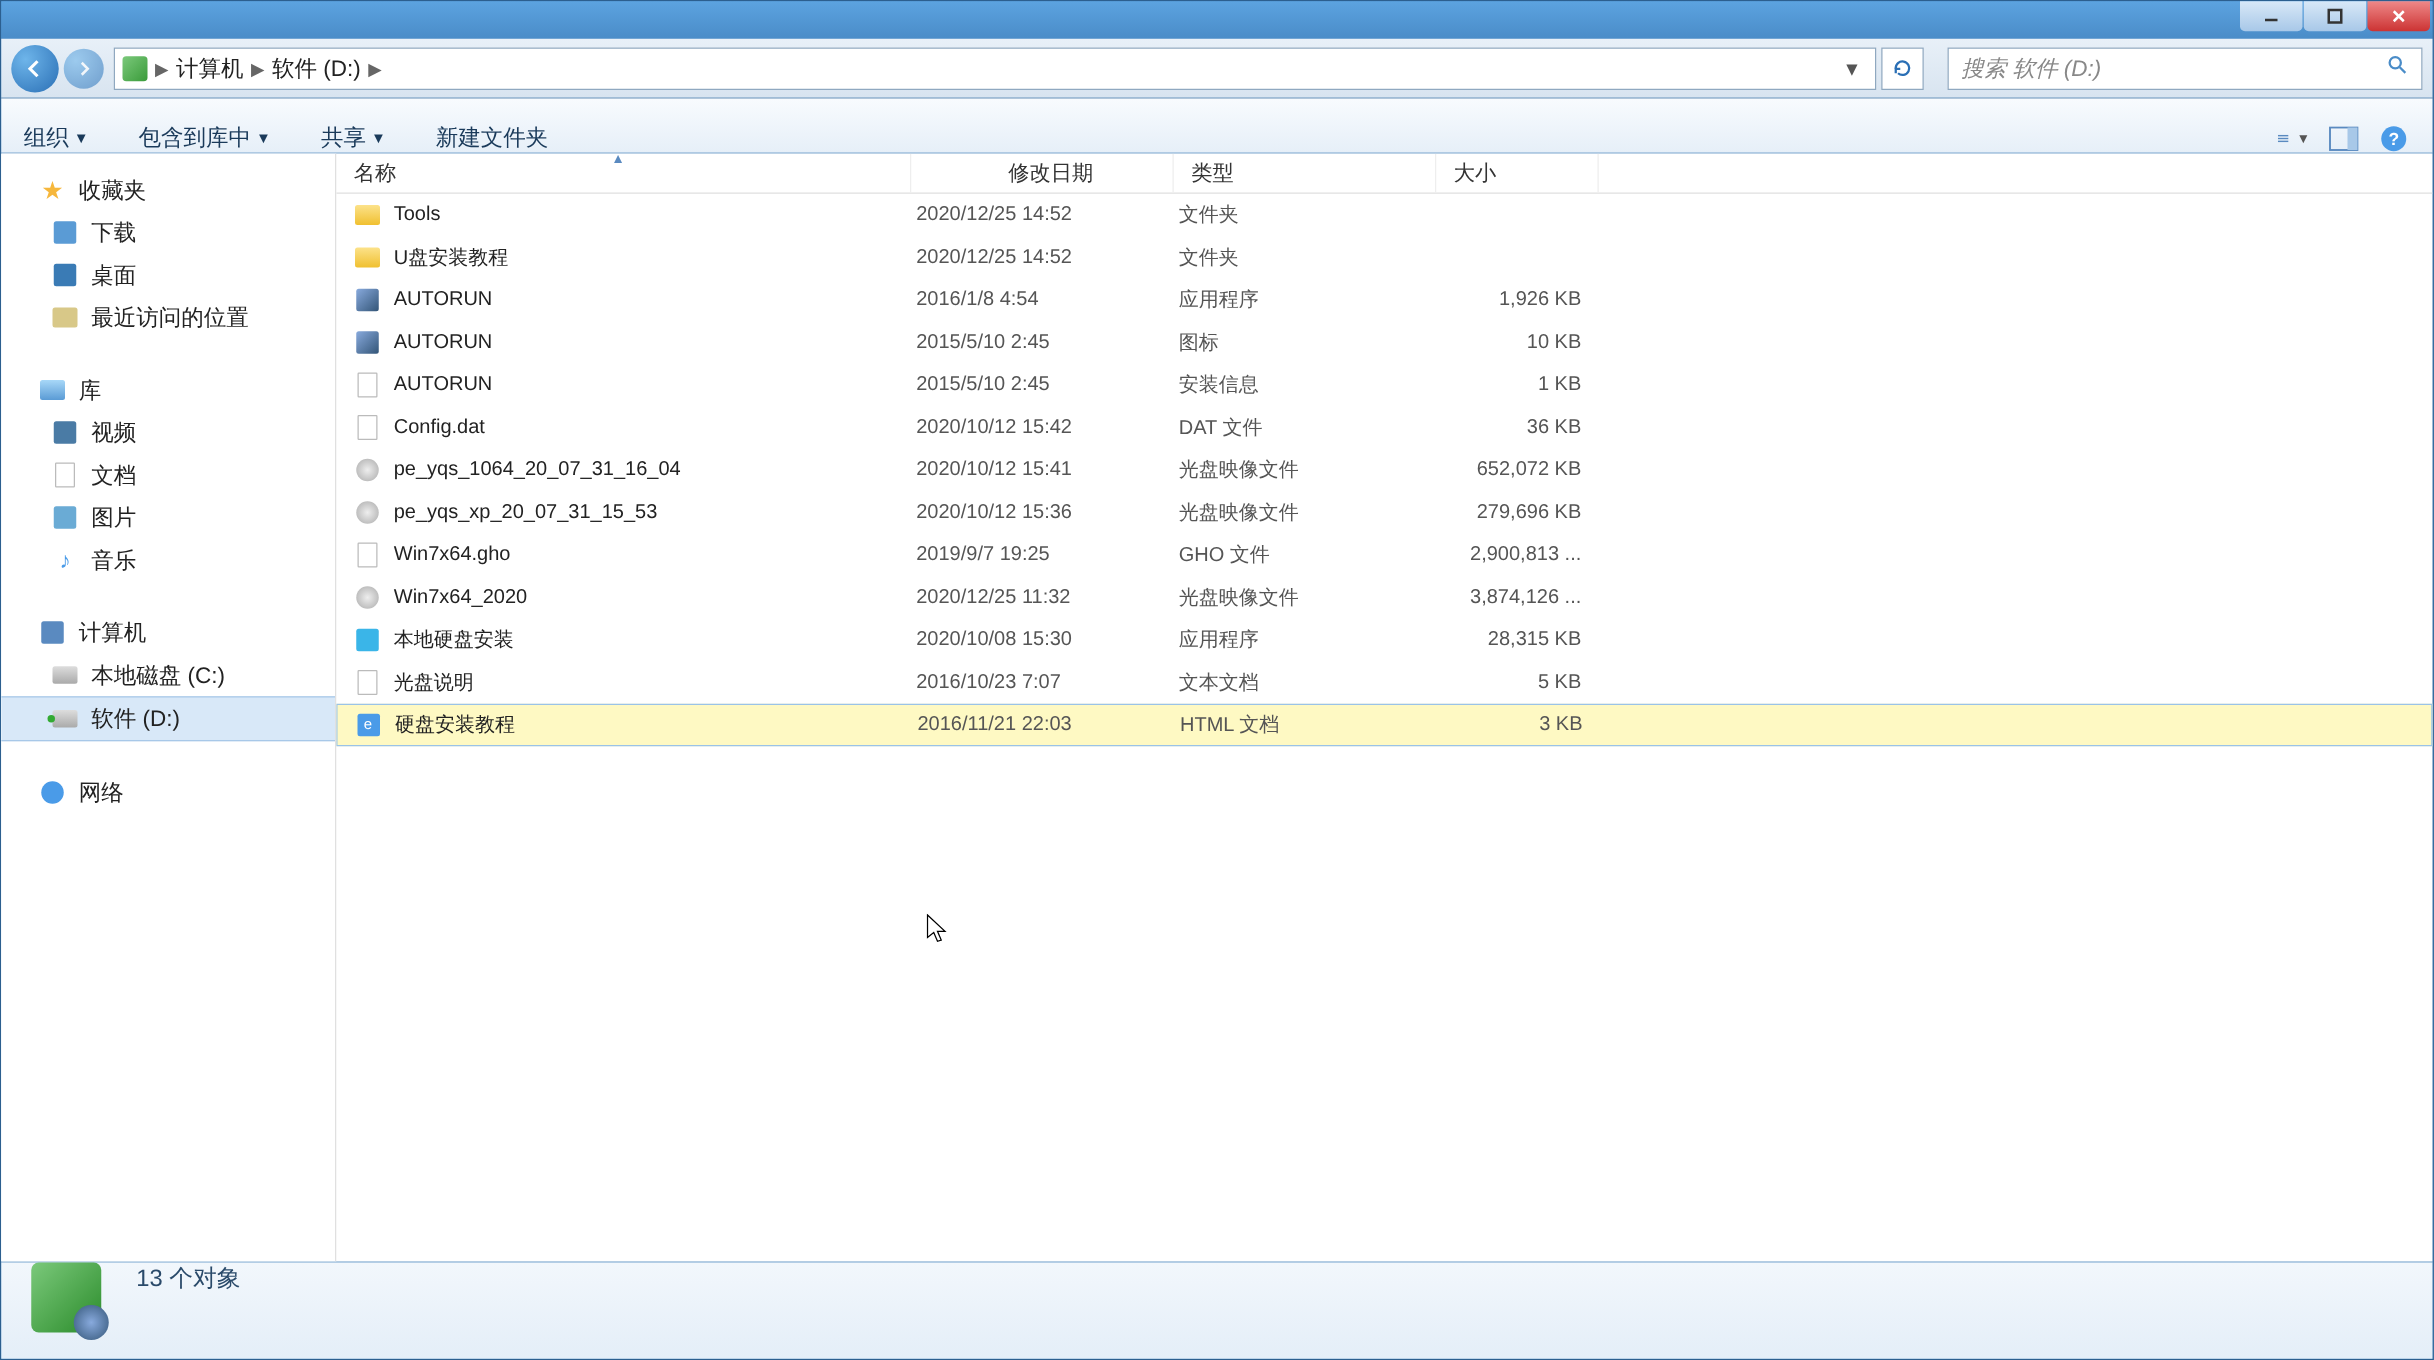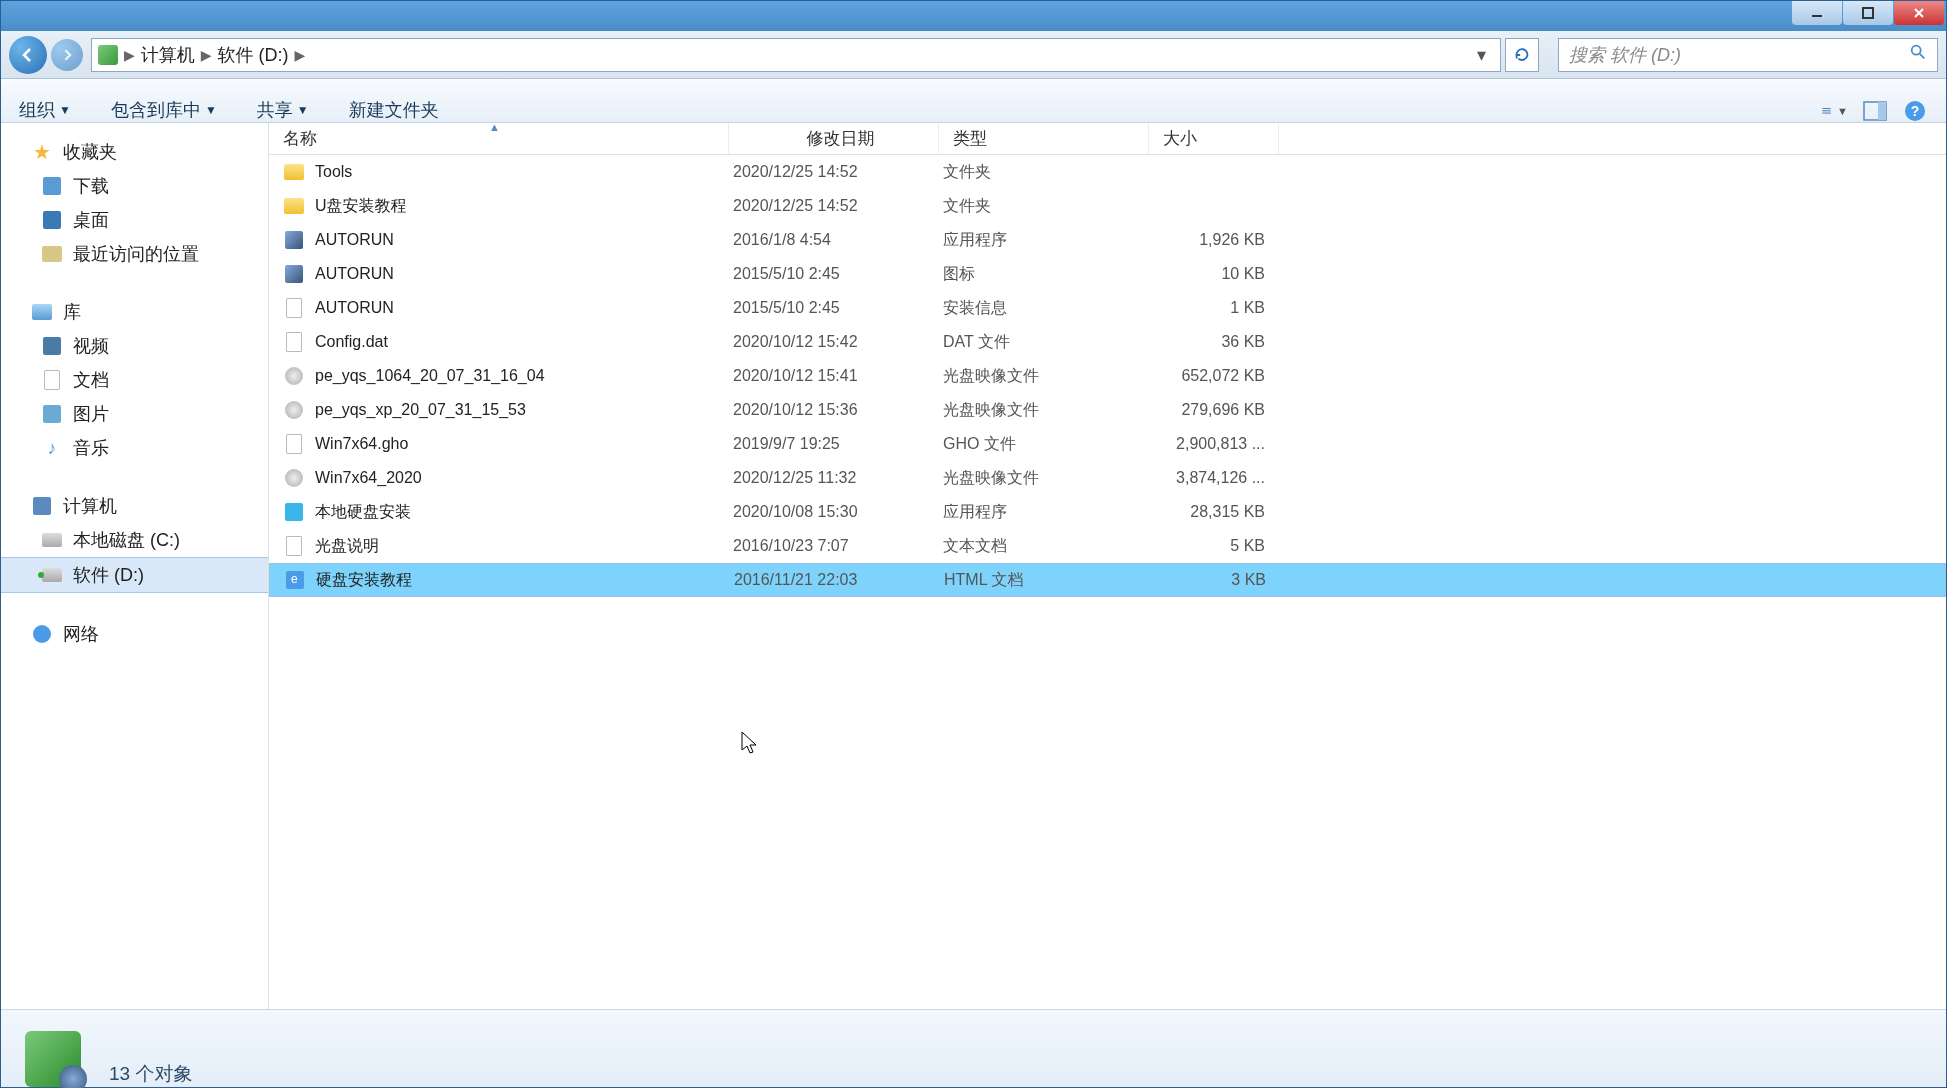--- a/index.html
+++ b/index.html
@@ -146,34 +146,34 @@
 .sort-ind { position: absolute; left: 220px; top: -2px; font-size: 11px; color: #5a8ac0; }
 
 .row {
   display: flex;
   height: 34px;
   align-items: center;
   font-size: 16px;
   color: #222;
   padding-left: 4px;
 }
-.row.selected { background: #7dd3fc; border: 1px solid #9ac3e8; }
+.row.selected { background: #fef9c3; border: 1px solid #9ac3e8; }
 .rcell { display: flex; align-items: center; }
 .rcell.name { width: 460px; padding-left: 10px; }
 .rcell.date { width: 210px; color: #555; }
 .rcell.type { width: 210px; color: #555; }
 .rcell.size { width: 130px; justify-content: flex-end; padding-right: 18px; color: #555; }
 .file-icon { width: 22px; height: 22px; margin-right: 10px; display: inline-flex; align-items: center; justify-content: center; }
 
 .statusbar {
   height: 78px;
   background: linear-gradient(to bottom, #f2f7fc, #e4eef8);
   border-top: 1px solid #c8d8e8;
   display: flex;
-  align-items: flex-end;
+  align-items: flex-start;
   padding: 0 24px;
   font-size: 19px;
   color: #2a4a6a;
 }
 .status-icon {
   width: 56px; height: 56px;
   background: linear-gradient(135deg, #7bc97b, #2a8b2a);
   border-radius: 6px;
   margin-right: 28px;
   position: relative;

